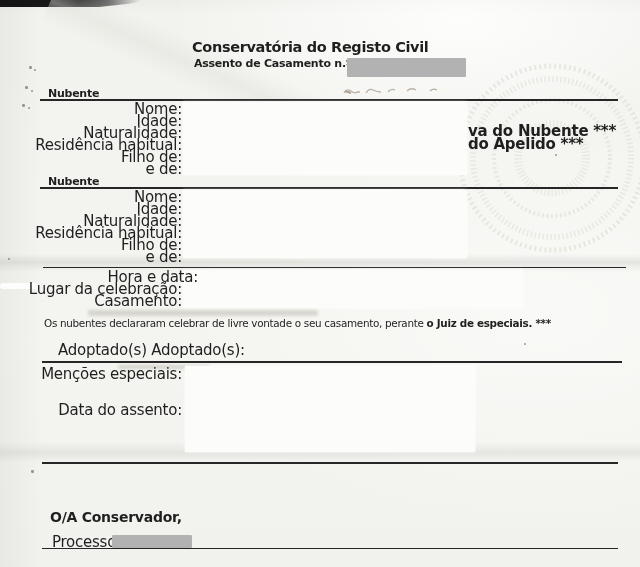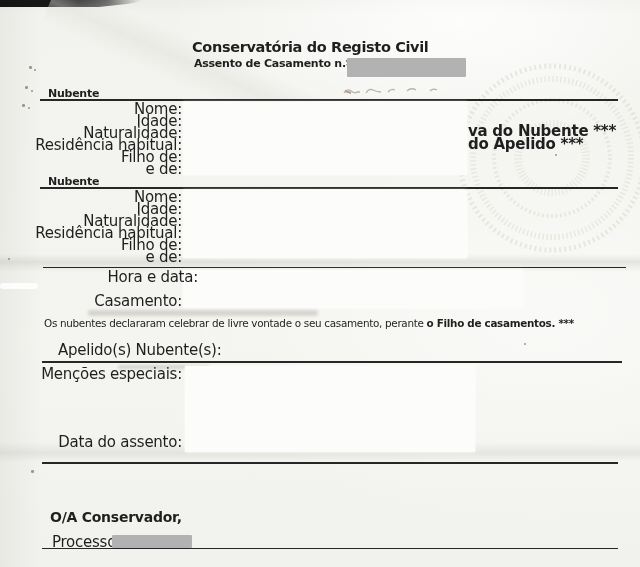--- a/index.html
+++ b/index.html
@@ -81,35 +81,36 @@
   <div class="abs lbl col" style="left:0;top:203px;">Idade:</div>
   <div class="abs lbl col" style="left:0;top:215px;">Naturalidade:</div>
   <div class="abs lbl col" style="left:0;top:227px;">Residência habitual:</div>
   <div class="abs lbl col" style="left:0;top:239px;">Filho de:</div>
   <div class="abs lbl col" style="left:0;top:251px;">e de:</div>
 
   <div class="abs rule" style="left:43px;top:267px;width:583px;"></div>
   <div class="abs white-box" style="left:183px;top:270px;width:340px;height:38px;"></div>
 
   <div class="abs lbl col" style="left:16px;top:271px;">Hora e data:</div>
+  <div class="abs lbl col" style="left:0;top:283px;">Lugar da celebração:</div>
   <div class="abs lbl col" style="left:0;top:295px;">Casamento:</div>
 
   <div class="abs ghost" style="left:88px;top:310px;width:230px;height:6px;"></div>
 
   <div class="abs lbl" style="left:44px;top:317px;font-size:10.4px;letter-spacing:-.3px;">
-    <span>Os nubentes declararam celebrar de livre vontade o seu casamento, perante </span><span class="bold">o Filho de casamentos. ***</span>
+    <span>Os nubentes declararam celebrar de livre vontade o seu casamento, perante </span><span class="bold">o Juiz de especiais. ***</span>
   </div>
 
-  <div class="abs lbl" style="left:58px;top:344px;">Apelido(s) Nubente(s):</div>
+  <div class="abs lbl" style="left:58px;top:344px;">Adoptado(s) Adoptado(s):</div>
   <div class="abs rule" style="left:42px;top:361px;width:580px;height:2px;"></div>
   <div class="abs ghost" style="left:118px;top:365px;width:92px;height:4px;"></div>
 
   <div class="abs white-box" style="left:185px;top:366px;width:290px;height:86px;"></div>
   <div class="abs lbl col" style="left:0;top:368px;">Menções especiais:</div>
-  <div class="abs lbl col" style="left:0;top:436px;">Data do assento:</div>
+  <div class="abs lbl col" style="left:0;top:404px;">Data do assento:</div>
 
   <div class="abs rule" style="left:42px;top:462px;width:576px;height:1.7px;"></div>
 
   <div class="abs bold lbl" style="left:50px;top:511px;font-size:14px;">O/A Conservador,</div>
 
   <div class="abs lbl" style="left:52px;top:536px;">Processo n.º</div>
   <div class="abs gray-box" style="left:112px;top:535px;width:80px;height:13px;background:#b2b2b2;"></div>
   <div class="abs rule" style="left:42px;top:548px;width:576px;"></div>
 
   <div class="abs speck" style="left:29px;top:66px;"></div>

